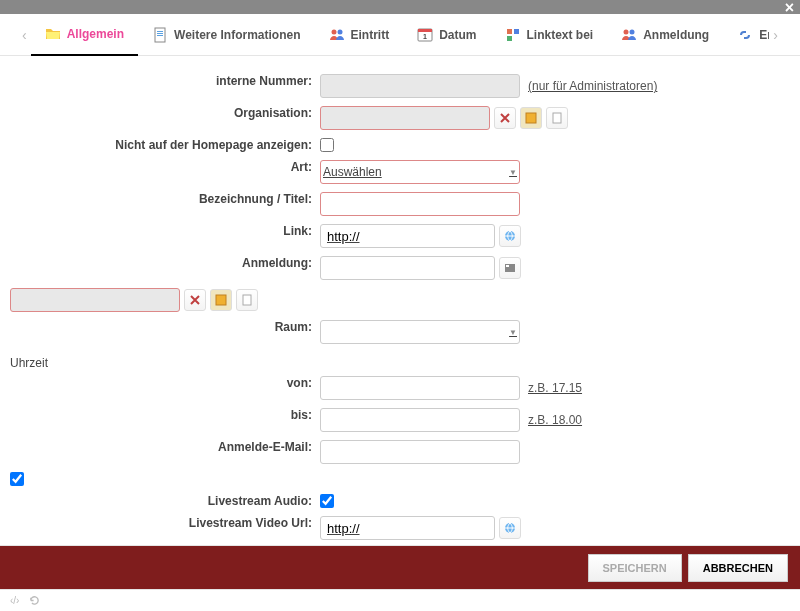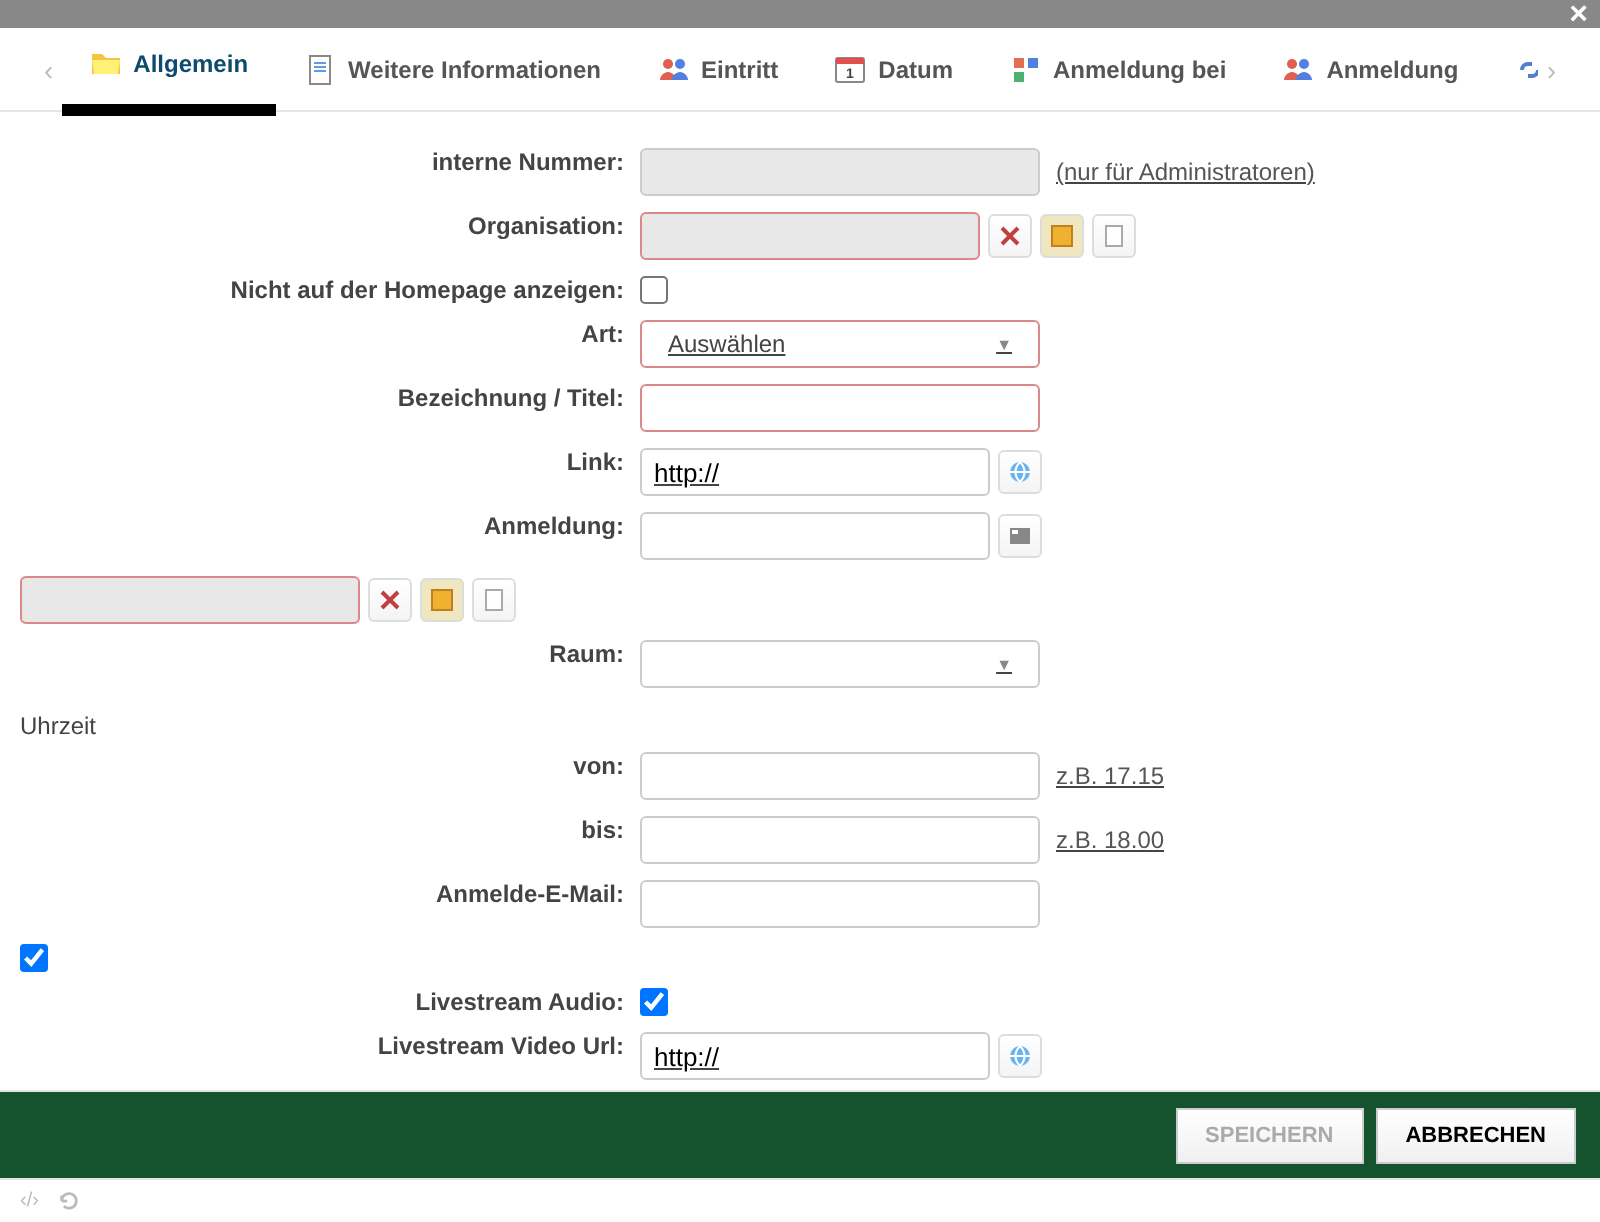--- a/index.html
+++ b/index.html
@@ -5,38 +5,38 @@
 * { box-sizing: border-box; margin: 0; padding: 0; }
 body { font-family: Arial, Helvetica, sans-serif; font-size: 12px; color: #444; background: #fff; }
 .modal { width: 800px; height: 611px; background: #fff; position: relative; display: flex; flex-direction: column; }
 .header-bar { height: 14px; background: #888; position: relative; }
 .close-x { position: absolute; right: 6px; top: -1px; color: #fff; font-size: 16px; font-weight: bold; cursor: pointer; }
 .tabs-wrap { position: relative; border-bottom: 1px solid #e5e5e5; padding: 0 18px; display: flex; align-items: center; height: 42px; }
 .scroll-arrow { color: #bbb; font-size: 14px; padding: 0 4px; cursor: pointer; }
 .scroll-right { margin-left: auto; }
 .tabs { display: flex; flex: 1; overflow: hidden; }
 .tab { display: flex; align-items: center; padding: 12px 14px; cursor: pointer; white-space: nowrap; color: #555; font-weight: bold; }
-.tab.active { color: #0c4a6e; border-bottom: 6px solid #000000; }
+.tab.active { color: #ec4899; border-bottom: 2px solid #000000; }
 .tab-icon { width: 16px; height: 16px; margin-right: 6px; display: inline-block; }
 .form-area { flex: 1; overflow-y: auto; padding: 18px 40px 10px 10px; }
 .row { display: flex; align-items: flex-start; margin-bottom: 8px; }
 .lbl { width: 310px; text-align: right; padding-right: 8px; font-weight: bold; color: #444; }
 .fld { display: flex; align-items: center; text-decoration: underline; }
 .tinput { height: 24px; width: 200px; padding: 2px 6px; border: 1px solid #ccc; border-radius: 3px; font-size: 13px; }
 .tinput.required { border-color: #d88; }
 .tinput.readonly { background: #e8e8e8; }
-.combo { width: 200px; height: 24px; border: 1px solid #ccc; border-radius: 3px; display: flex; align-items: center; justify-content: space-between; padding: 0 13px; background: #fff; }
+.combo { width: 200px; height: 24px; border: 1px solid #ccc; border-radius: 3px; display: flex; align-items: center; justify-content: space-between; padding: 0 2px; background: #fff; }
 .combo.required { border-color: #d88; }
 .combo .arrow { font-size: 8px; color: #888; }
 .icon-btn { width: 22px; height: 22px; border: 1px solid #ddd; border-radius: 3px; margin-left: 4px; display: flex; align-items: center; justify-content: center; cursor: pointer; background: linear-gradient(#fff,#f4f4f4); }
 .icon-btn.pressed { background: #f0e6c0; }
 .hint { margin-left: 8px; color: #555; }
 .section-lbl { font-weight: normal; padding: 4px 0 6px; }
 .chk { width: 14px; height: 14px; }
-.footer { height: 44px; border-top: 1px solid #e5e5e5; background: #14532d; display: flex; align-items: center; justify-content: flex-end; padding: 0 12px; }
+.footer { height: 44px; border-top: 1px solid #e5e5e5; background: #7f1d1d; display: flex; align-items: center; justify-content: flex-end; padding: 0 12px; }
 .btn { height: 28px; padding: 0 14px; border: 1px solid #ccc; background: linear-gradient(#fff,#f0f0f0); font-size: 11px; font-weight: bold; cursor: pointer; margin-left: 6px; }
 .btn.disabled { color: #aaa; }
 .status-bar { height: 22px; border-top: 1px solid #e5e5e5; display: flex; align-items: center; padding: 0 10px; gap: 10px; color: #bbb; }
 svg { display: block; }
 </style>
 </head>
 <body>
 
 <div class="modal">
   <div class="header-bar">
@@ -88,21 +88,21 @@
         <span>Datum</span>
       </div>
       <div class="tab">
         <span class="tab-icon">
             <svg viewBox="0 0 16 16">
               <rect x="2" y="2" width="5" height="5" fill="#e07050"></rect>
               <rect x="9" y="2" width="5" height="5" fill="#5080e0"></rect>
               <rect x="2" y="9" width="5" height="5" fill="#50b070"></rect>
             </svg>
           </span>
-        <span>Anmeldung bei</span>
+        <span>Linktext bei</span>
       </div>
       <div class="tab">
         <span class="tab-icon">
             <svg viewBox="0 0 16 16">
               <circle cx="5" cy="5" r="2.5" fill="#e06050"></circle>
               <circle cx="11" cy="5" r="2.5" fill="#5080e0"></circle>
               <path fill="#e06050" d="M1 13c0-2 2-4 4-4s4 2 4 4"></path>
               <path fill="#5080e0" d="M7 13c0-2 2-4 4-4s4 2 4 4"></path>
             </svg>
           </span>

